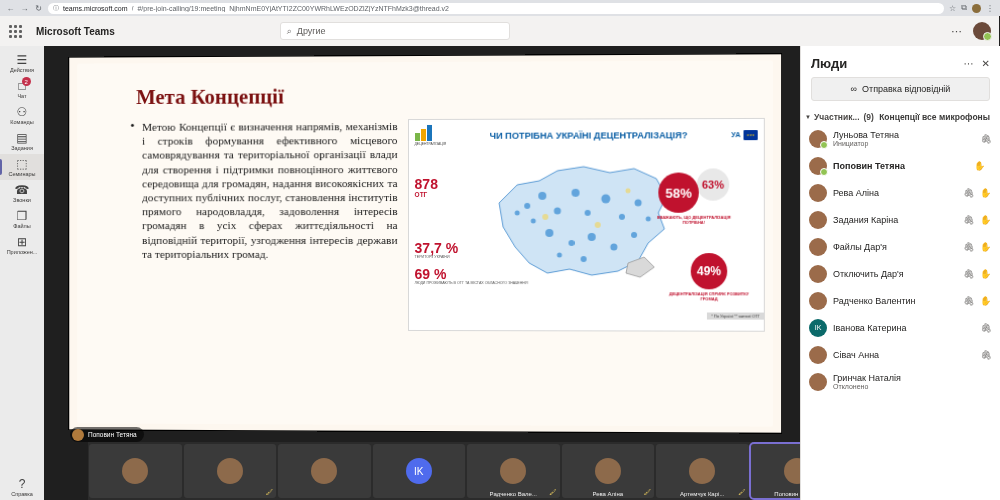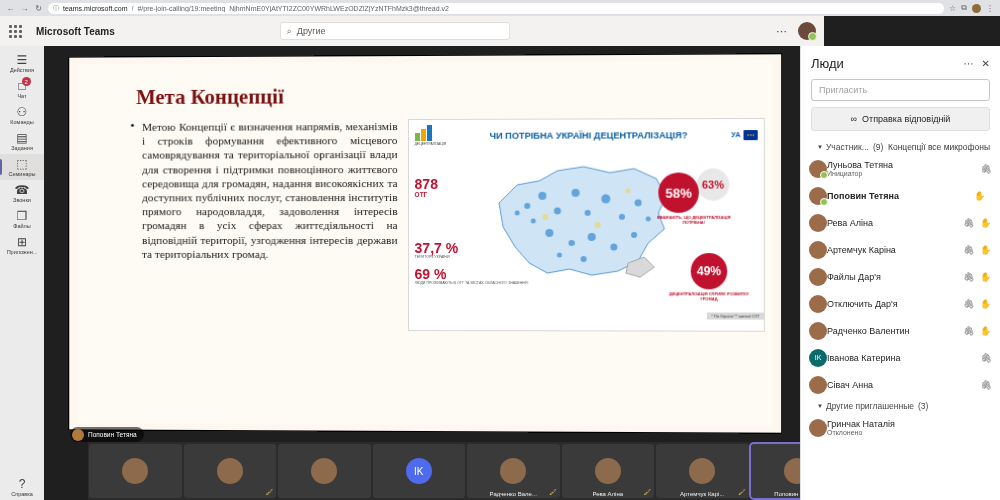--- a/index.html
+++ b/index.html
@@ -27,21 +27,21 @@
   .url-domain { color: #202124; }
   .url-path { color: #5f6368; overflow: hidden; text-overflow: clip; }
   .chrome-right { display: flex; align-items: center; gap: 5px; }
   .chrome-right span { font-size: 8px; color: #5f6368; }
   .avatar-chrome {
     width: 9px; height: 9px; border-radius: 50%; background: #8a6d3b;
   }
 
   
   .teams-top {
-    position: absolute; top: 16px; left: 0; width: 824px; height: 30px;
+    position: absolute; top: 16px; left: 0; width: 999px; height: 30px;
     background: #f3f2f1; display: flex; align-items: center;
   }
   .waffle {
     width: 30px; height: 30px; display: grid; grid-template-columns: repeat(3,3px);
     grid-template-rows: repeat(3,3px); gap: 2px; justify-content: center;
     align-content: center;
   }
   .waffle i { width: 3px; height: 3px; background: #616161; border-radius: 1px; display:block; }
   .teams-title { font-size: 10px; color: #252423; margin-left: 6px; font-weight: 600; }
   .teams-search {
@@ -214,43 +214,43 @@
 
   
   .people {
     position: absolute; top: 46px; right: 0; width: 200px; height: 454px;
     background: #fff; border-left: 1px solid #e1dfdd; display: flex;
     flex-direction: column;
   }
   .people-head {
     display: flex; align-items: center; padding: 10px 10px 6px;
   }
-  .people-head h2 { font-size: 13px; color: #252423; font-weight: 400; }
+  .people-head h2 { font-size: 13px; color: #252423; font-weight: 700; }
   .people-head .sp { flex: 1; }
   .people-head .ic { font-size: 10px; color: #484644; margin-left: 8px; }
   .invite-input {
     margin: 2px 10px 6px; height: 22px; border: 1px solid #c8c6c4;
     border-radius: 3px; font-size: 9px; color: #a19f9d; display: flex;
     align-items: center; padding: 0 7px; background: #fff;
   }
   .invite-btn {
     margin: 0 10px 8px; height: 24px; background: #f0f0f0;
     border: 1px solid #e1dfdd; border-radius: 3px; display: flex;
     align-items: center; justify-content: center; gap: 5px;
     font-size: 9px; color: #252423;
   }
   .section-row {
-    display: flex; align-items: center; padding: 3px 10px 3px 16px;
-    font-size: 8.5px; color: #484644;
+    display: flex; align-items: center; padding: 3px 10px 3px 4px;
+    font-size: 8.5px; color: #484644; font-weight: bold;
   }
   .section-row .chev { font-size: 6px; margin-right: 3px; }
   .section-row .mute-all { margin-left: auto; font-size: 8.5px; color: #3b3a39; }
   .plist { flex: 1; overflow: hidden; }
   .prow {
-    display: flex; align-items: center; padding: 3px 8px; height: 27px;
+    display: flex; align-items: center; gap: 6px; padding: 3px 8px; height: 27px;
   }
   .pav {
     width: 18px; height: 18px; border-radius: 50%; background: #9b6b4a;
     flex: 0 0 18px; position: relative;
   }
   .pav.ik { background: #0b6a6a; color: #fff; font-size: 7px;
             display: flex; align-items: center; justify-content: center; }
   .pav.on::after {
     content: ""; position: absolute; right: -1px; bottom: -1px; width: 6px;
     height: 6px; border-radius: 50%; background: #92c353; border: 1px solid #fff;
@@ -496,23 +496,20 @@
   </div>
 
   <div class="people">
     <div class="people-head">
       <h2>Люди</h2>
       <div class="sp"></div>
       <span class="ic">⋯</span>
       <span class="ic">✕</span>
     </div>
 
-    <div class="invite-input">
-      <span>Пригласить</span>
-    </div>
 
     <div class="invite-btn">
       <span>∞</span>
       <span>Отправка відповідній</span>
     </div>
 
     <div class="section-row">
       <span class="chev">▼</span>
       <span>Участник...</span>
       <span style="margin-left:4px">(9)</span>
@@ -547,21 +544,21 @@
           <div class="pname">Рева Аліна</div>
         </div>
         <div class="picons">
           <span class="mic-ic">🖇</span>
           <span class="hand-ic">✋</span>
         </div>
       </div>
       <div class="prow">
         <div class="pav"></div>
         <div class="pinfo">
-          <div class="pname">Артемчук Каріна</div>
+          <div class="pname">Задания Каріна</div>
         </div>
         <div class="picons">
           <span class="mic-ic">🖇</span>
           <span class="hand-ic">✋</span>
         </div>
       </div>
       <div class="prow">
         <div class="pav"></div>
         <div class="pinfo">
           <div class="pname">Файлы Дар'я</div>
@@ -603,25 +600,20 @@
       <div class="prow">
         <div class="pav"></div>
         <div class="pinfo">
           <div class="pname">Сівач Анна</div>
         </div>
         <div class="picons">
           <span class="mic-ic">🖇</span>
         </div>
       </div>
 
-      <div class="section-row">
-        <span class="chev">▼</span>
-        <span>Другие приглашенные</span>
-        <span style="margin-left:4px">(3)</span>
-      </div>
 
       <div class="prow">
         <div class="pav"></div>
         <div class="pinfo">
           <div class="pname">Гринчак Наталія</div>
           <div class="psub">Отклонено</div>
         </div>
       </div>
     </div>
   </div>

